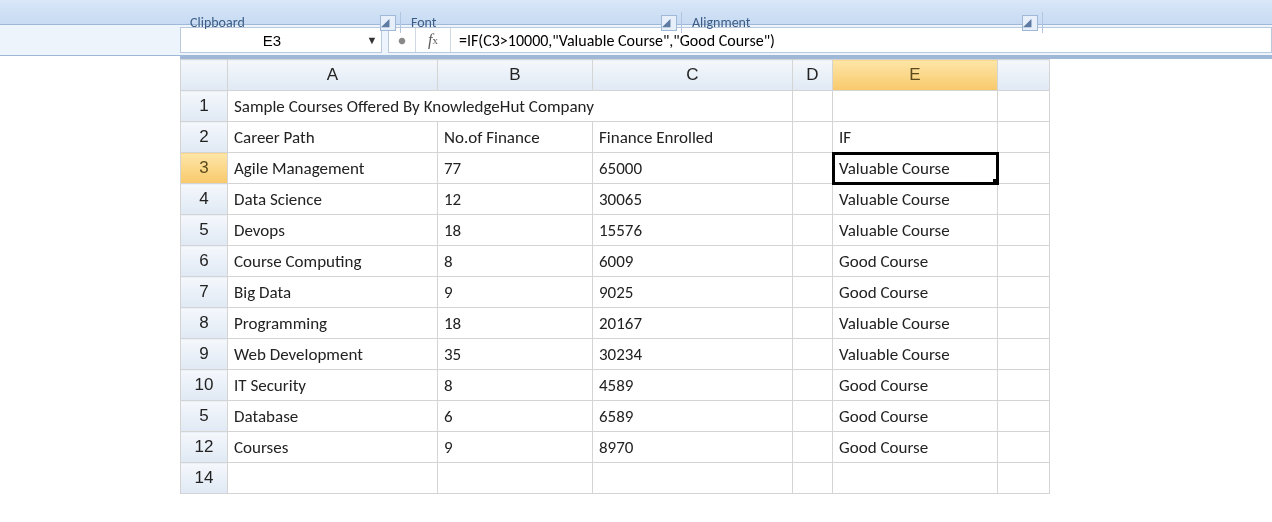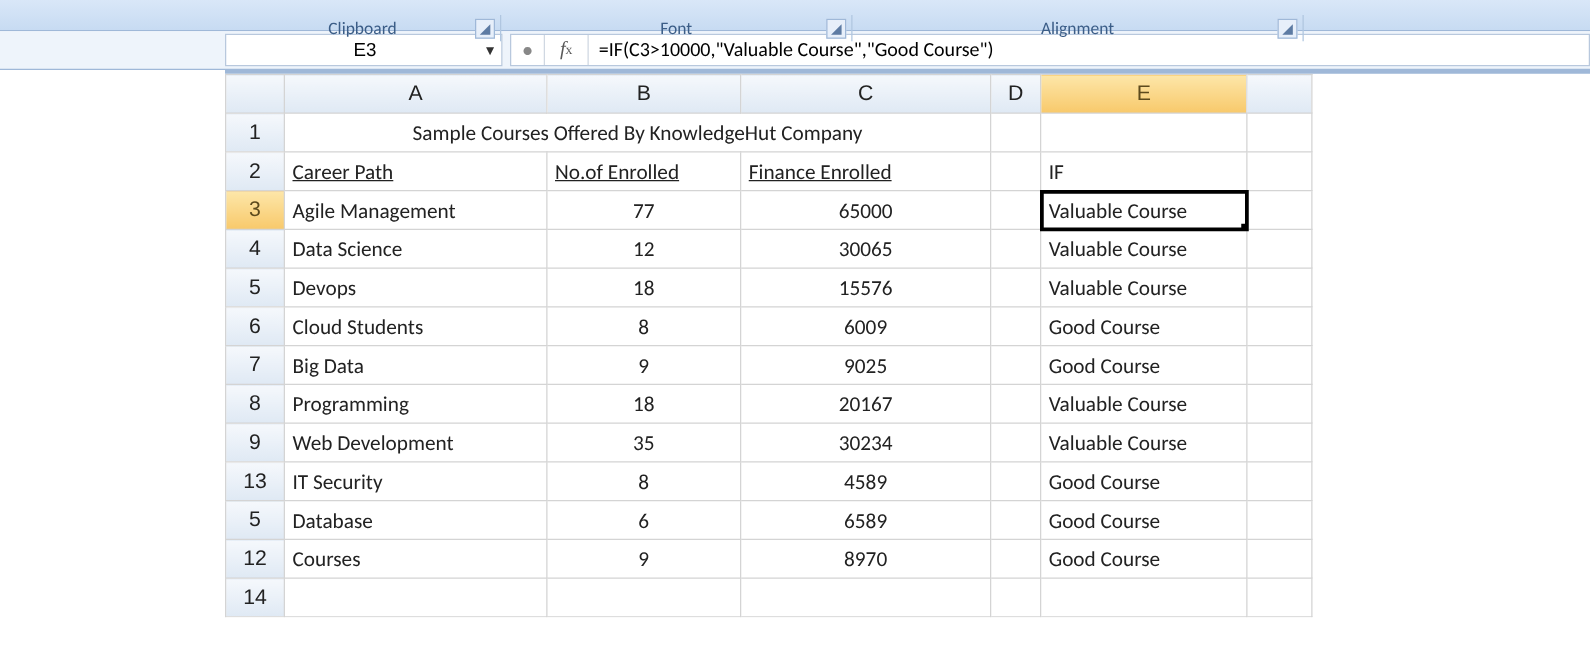--- a/index.html
+++ b/index.html
@@ -13,21 +13,21 @@
     display: flex;
     height: 24px;
     background: linear-gradient(#d9e7f8, #c7dbf2);
     border-bottom: 1px solid #9fb8d8;
     align-items: center;
     padding-left: 180px;
     gap: 0;
   }
   .ribbon-group {
     flex: 0 0 auto;
-    text-align: center;
+    text-align: left;
     color: #3b5d87;
     font-size: 14px;
     position: relative;
     padding: 2px 10px;
     border-right: 1px solid #b0c6e0;
     margin-top: 20px;
   }
   .ribbon-group.g-clip { width: 200px; }
   .ribbon-group.g-font { width: 260px; }
   .ribbon-group.g-align { width: 340px; }
@@ -51,21 +51,20 @@
     align-items: stretch;
     padding-left: 180px;
   }
   .name-box {
     width: 200px;
     display: flex;
     align-items: center;
     border: 1px solid #b8c8dd;
     background: #fff;
     margin: 2px 6px 2px 0;
-    padding-left: 20px;
   }
   .name-box-text {
     flex: 1;
     text-align: center;
     font-family: Arial, sans-serif;
     font-size: 15px;
     padding: 0 4px;
   }
   .name-box-dd {
     width: 18px;
@@ -167,35 +166,34 @@
     position: absolute;
     right: -3px;
     bottom: -3px;
     width: 7px;
     height: 7px;
     background: #000;
   }
   .title-big {
     color: #e01a1a;
     font-weight: bold;
-    text-align: center;
+    text-align: left;
     font-size: 18px;
   }
   .hdr-blue {
     color: #2a6bcc;
     font-weight: bold;
     font-size: 18px;
-    text-decoration: underline;
   }
   .hdr-red {
     color: #e01a1a;
     font-weight: bold;
     font-size: 18px;
   }
-  .num { text-align: center; }
+  .num { text-align: left; }
   .wA { width: 210px; }
   .wB { width: 155px; }
   .wC { width: 200px; }
   .wD { width: 40px; }
   .wE { width: 165px; }
   .wF { width: 52px; }
 </style>
 </head>
 <body>
 
@@ -250,21 +248,21 @@
   <tr>
     <th class="row-head">1</th>
     <td colspan="3" class="title-big">Sample Courses Offered By KnowledgeHut Company</td>
     <td></td>
     <td></td>
     <td></td>
   </tr>
   <tr>
     <th class="row-head">2</th>
     <td class="hdr-blue">Career Path</td>
-    <td class="hdr-blue">No.of Enrolled</td>
+    <td class="hdr-blue">No.of Finance</td>
     <td class="hdr-blue">Finance Enrolled</td>
     <td></td>
     <td class="hdr-red">IF</td>
     <td></td>
   </tr>
 
   <tr>
           <th class="row-head sel">3</th>
     <td>Agile Management</td>
     <td class="num">77</td>
@@ -286,21 +284,21 @@
           <th class="row-head">5</th>
     <td>Devops</td>
     <td class="num">18</td>
     <td class="num">15576</td>
     <td></td>
     <td>Valuable Course</td>
     <td></td>
         </tr>
   <tr>
           <th class="row-head">6</th>
-    <td>Cloud Students</td>
+    <td>Course Computing</td>
     <td class="num">8</td>
     <td class="num">6009</td>
     <td></td>
     <td>Good Course</td>
     <td></td>
         </tr>
   <tr>
           <th class="row-head">7</th>
     <td>Big Data</td>
     <td class="num">9</td>
@@ -321,21 +319,21 @@
   <tr>
           <th class="row-head">9</th>
     <td>Web Development</td>
     <td class="num">35</td>
     <td class="num">30234</td>
     <td></td>
     <td>Valuable Course</td>
     <td></td>
         </tr>
   <tr>
-          <th class="row-head">13</th>
+          <th class="row-head">10</th>
     <td>IT Security</td>
     <td class="num">8</td>
     <td class="num">4589</td>
     <td></td>
     <td>Good Course</td>
     <td></td>
         </tr>
   <tr>
           <th class="row-head">5</th>
     <td>Database</td>

